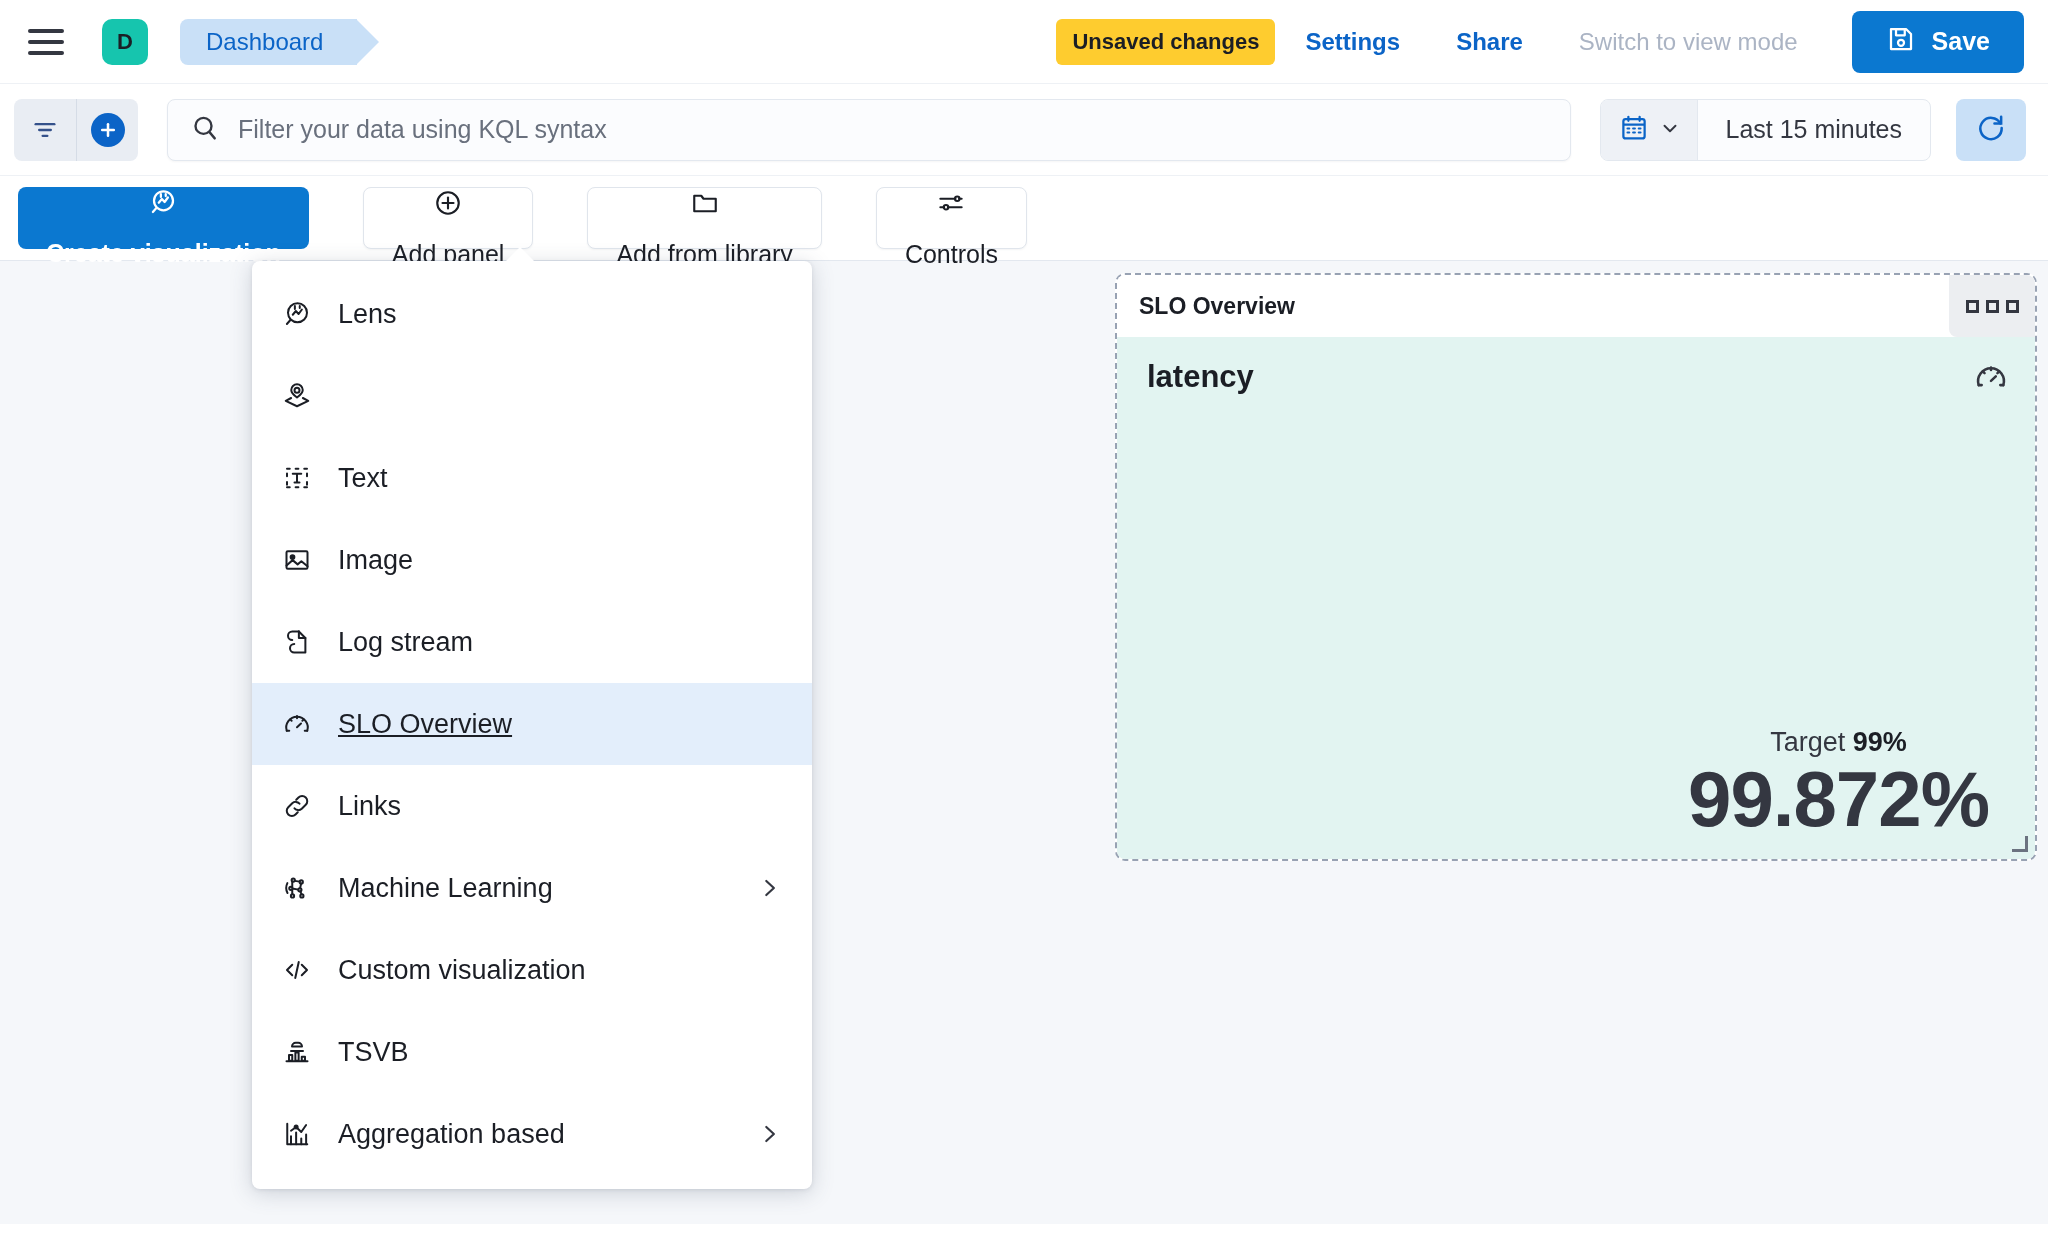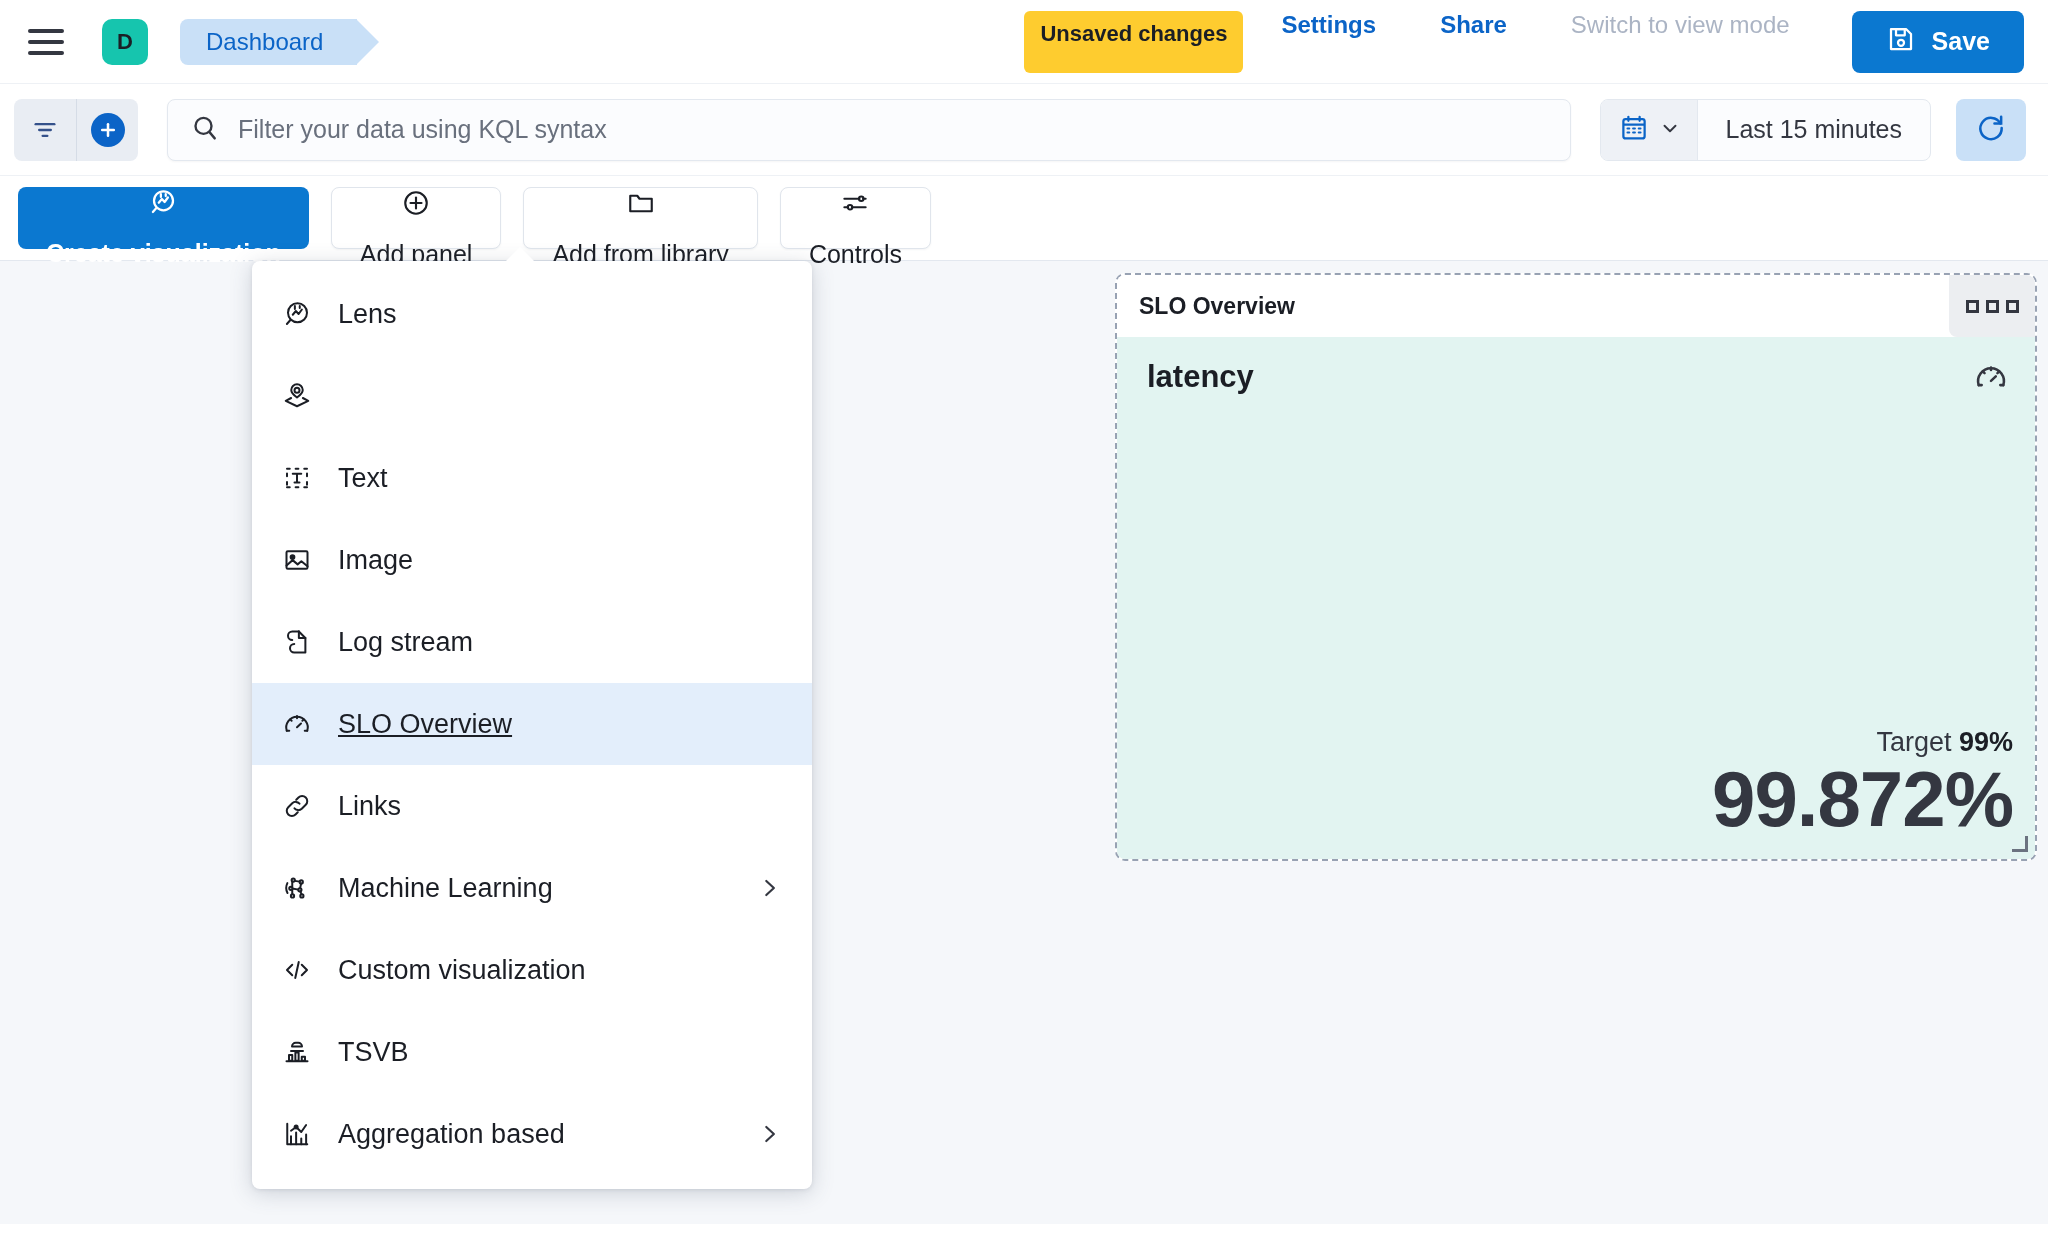--- a/index.html
+++ b/index.html
@@ -50,21 +50,21 @@
     content: ""; position: absolute; right: -22px; top: 0;
     border-top: 23px solid transparent; border-bottom: 23px solid transparent;
     border-left: 23px solid #c9e0f7; z-index: 2;
   }
   .crumb-current {
     background: #d3d5d9; color: #343741; border-radius: 0 8px 8px 0;
     padding-left: 36px; padding-right: 20px; gap: 12px;
   }
   .pencil-icon { display: inline-flex; }
 
-  .header-right { margin-left: auto; display: flex; gap: 12px; }
+  .header-right { margin-left: auto; display: flex; align-items: center; gap: 4px; }
   .unsaved-badge {
     background: #fecc2f; color: #1b1e25;
     font-size: 22px; font-weight: 700;
     padding: 10px 16px; border-radius: 6px; cursor: pointer;
   }
   .hdr-link {
     font-size: 24px; color: #0b64c7; font-weight: 600;
     padding: 0 26px; cursor: pointer; white-space: nowrap;
   }
   .hdr-link.disabled { color: #abb4c4; font-weight: 400; cursor: default; }
@@ -132,20 +132,21 @@
   }
   .tb-btn {
     height: 62px; border-radius: 8px; font-family: inherit;
     font-size: 25px; display: flex; align-items: center; gap: 16px;
     padding: 0 28px; cursor: pointer; white-space: nowrap; flex-direction: column;
   }
   .tb-primary { background: #0b78d0; color: #fff; border: none; font-weight: 700; }
   .tb-ghost {
     background: #ffffff; color: #1b1e25; border: 1px solid #e0e5ec; font-weight: 400;
     box-shadow: 0 1px 2px rgba(50,60,80,.06);
+    margin-left: 32px;
   }
 
   
   .canvas {
     position: relative; height: 964px;
     background: #f5f7fa; border-top: 1px solid #e3e8ef;
   }
 
   
   .popover-arrow {
@@ -189,21 +190,21 @@
     border: none; border-radius: 0 8px 0 8px; cursor: pointer;
     display: flex; align-items: center; justify-content: center; gap: 7px;
   }
   .dot-sq { width: 13px; height: 13px; border: 3px solid #343741; }
   .slo-body {
     position: relative; height: calc(100% - 62px);
     background: #e2f4f1; padding: 22px 30px;
   }
   .slo-metric-name { font-size: 31px; font-weight: 700; color: #1b1e25; }
   .gauge-corner { position: absolute; right: 26px; top: 22px; }
-  .slo-values { position: absolute; right: 22px; bottom: 18px; text-align: right; }
+  .slo-values { position: absolute; right: 46px; bottom: 18px; text-align: center; }
   .slo-target { font-size: 27px; color: #343741; }
   .slo-target b { font-weight: 700; color: #1b1e25; }
   .slo-big { font-size: 78px; font-weight: 700; color: #343741; line-height: 1.06; letter-spacing: -1px; }
   .resize-handle {
     position: absolute; right: 7px; bottom: 7px; width: 16px; height: 16px;
     border-right: 3px solid #6b7280; border-bottom: 3px solid #6b7280; cursor: nwse-resize;
   }
 </style>
 </head>
 <body>

